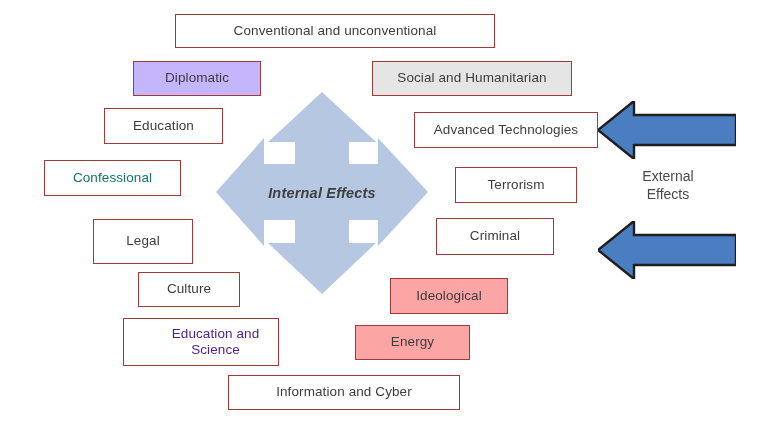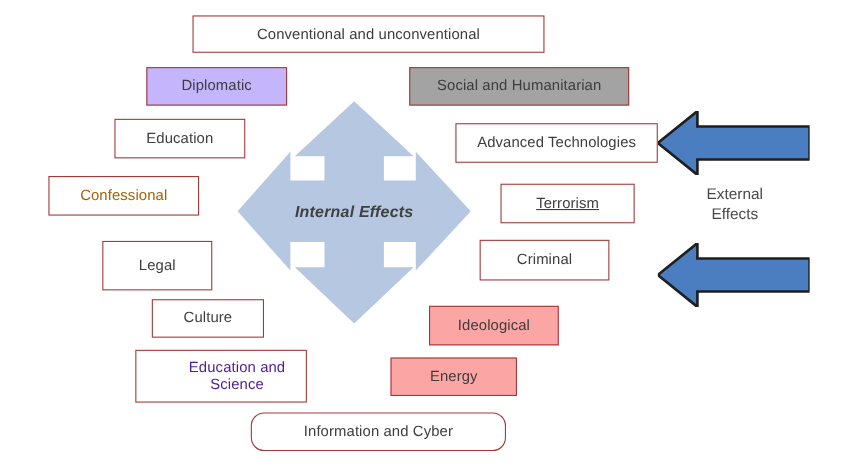--- a/index.html
+++ b/index.html
@@ -109,33 +109,33 @@
 
   <div id="ext-label" style="color: rgb(74, 74, 74);">External
 Effects</div>
 
 <div class="node-box" style="left: 175px; top: 14px; width: 320px; height: 34px; border-color: rgb(163, 58, 58); background: rgb(255, 255, 255); color: rgb(61, 61, 61);">
       <span class="lbl">Conventional and unconventional</span>
     </div>
     <div class="node-box" style="left: 133px; top: 61px; width: 128px; height: 35px; border-color: rgb(163, 58, 58); background: #c4b5fd; color: rgb(61, 61, 61);">
       <span class="lbl">Diplomatic</span>
     </div>
-    <div class="node-box" style="left: 372px; top: 61px; width: 200px; height: 35px; border-color: rgb(163, 58, 58); background: #a3a3a3; color: rgb(61, 61, 61);">
+    <div class="node-box" style="left: 372px; top: 61px; width: 200px; height: 35px; border-color: rgb(163, 58, 58); background: #e5e5e5; color: rgb(61, 61, 61);">
       <span class="lbl">Social and Humanitarian</span>
     </div>
     <div class="node-box" style="left: 104px; top: 108px; width: 119px; height: 36px; border-color: rgb(163, 58, 58); background: rgb(255, 255, 255); color: rgb(61, 61, 61);">
       <span class="lbl">Education</span>
     </div>
     <div class="node-box" style="left: 414px; top: 112px; width: 184px; height: 36px; border-color: rgb(163, 58, 58); background: rgb(255, 255, 255); color: rgb(61, 61, 61); text-align: right;">
       <span class="lbl">Advanced Technologies</span>
     </div>
-    <div class="node-box" style="left: 44px; top: 160px; width: 137px; height: 36px; border-color: rgb(163, 58, 58); background: rgb(255, 255, 255); color: #a16207;">
+    <div class="node-box" style="left: 44px; top: 160px; width: 137px; height: 36px; border-color: rgb(163, 58, 58); background: rgb(255, 255, 255); color: #0f766e;">
       <span class="lbl">Confessional</span>
     </div>
-    <div class="node-box" style="left: 455px; top: 167px; width: 122px; height: 36px; border-color: rgb(163, 58, 58); background: rgb(255, 255, 255); color: rgb(61, 61, 61); text-decoration: underline;">
+    <div class="node-box" style="left: 455px; top: 167px; width: 122px; height: 36px; border-color: rgb(163, 58, 58); background: rgb(255, 255, 255); color: rgb(61, 61, 61);">
       <span class="lbl">Terrorism</span>
     </div>
     <div class="node-box" style="left: 93px; top: 219px; width: 100px; height: 45px; border-color: rgb(163, 58, 58); background: rgb(255, 255, 255); color: rgb(61, 61, 61);">
       <span class="lbl">Legal</span>
     </div>
     <div class="node-box" style="left: 436px; top: 218px; width: 118px; height: 37px; border-color: rgb(163, 58, 58); background: rgb(255, 255, 255); color: rgb(61, 61, 61);">
       <span class="lbl">Criminal</span>
     </div>
     <div class="node-box" style="left: 138px; top: 272px; width: 102px; height: 35px; border-color: rgb(163, 58, 58); background: rgb(255, 255, 255); color: rgb(61, 61, 61);">
       <span class="lbl">Culture</span>
@@ -143,16 +143,16 @@
     <div class="node-box" style="left: 390px; top: 278px; width: 118px; height: 36px; border-color: rgb(163, 58, 58); background: #fca5a5; color: rgb(61, 61, 61);">
       <span class="lbl">Ideological</span>
     </div>
     <div class="node-box" style="left: 123px; top: 318px; width: 156px; height: 48px; border-color: rgb(163, 58, 58); background: rgb(255, 255, 255); color: #4c1d95; padding-left: 33px;">
       <span class="lbl">Education and
 Science</span>
     </div>
     <div class="node-box" style="left: 355px; top: 325px; width: 115px; height: 35px; border-color: rgb(163, 58, 58); background: #fca5a5; color: rgb(61, 61, 61);">
       <span class="lbl">Energy</span>
     </div>
-    <div class="node-box" style="left: 228px; top: 375px; width: 232px; height: 35px; border-color: rgb(163, 58, 58); background: rgb(255, 255, 255); color: rgb(61, 61, 61); border-radius: 12px;">
+    <div class="node-box" style="left: 228px; top: 375px; width: 232px; height: 35px; border-color: rgb(163, 58, 58); background: rgb(255, 255, 255); color: rgb(61, 61, 61);">
       <span class="lbl">Information and Cyber</span>
     </div>
   </div>
 
 </body></html>

